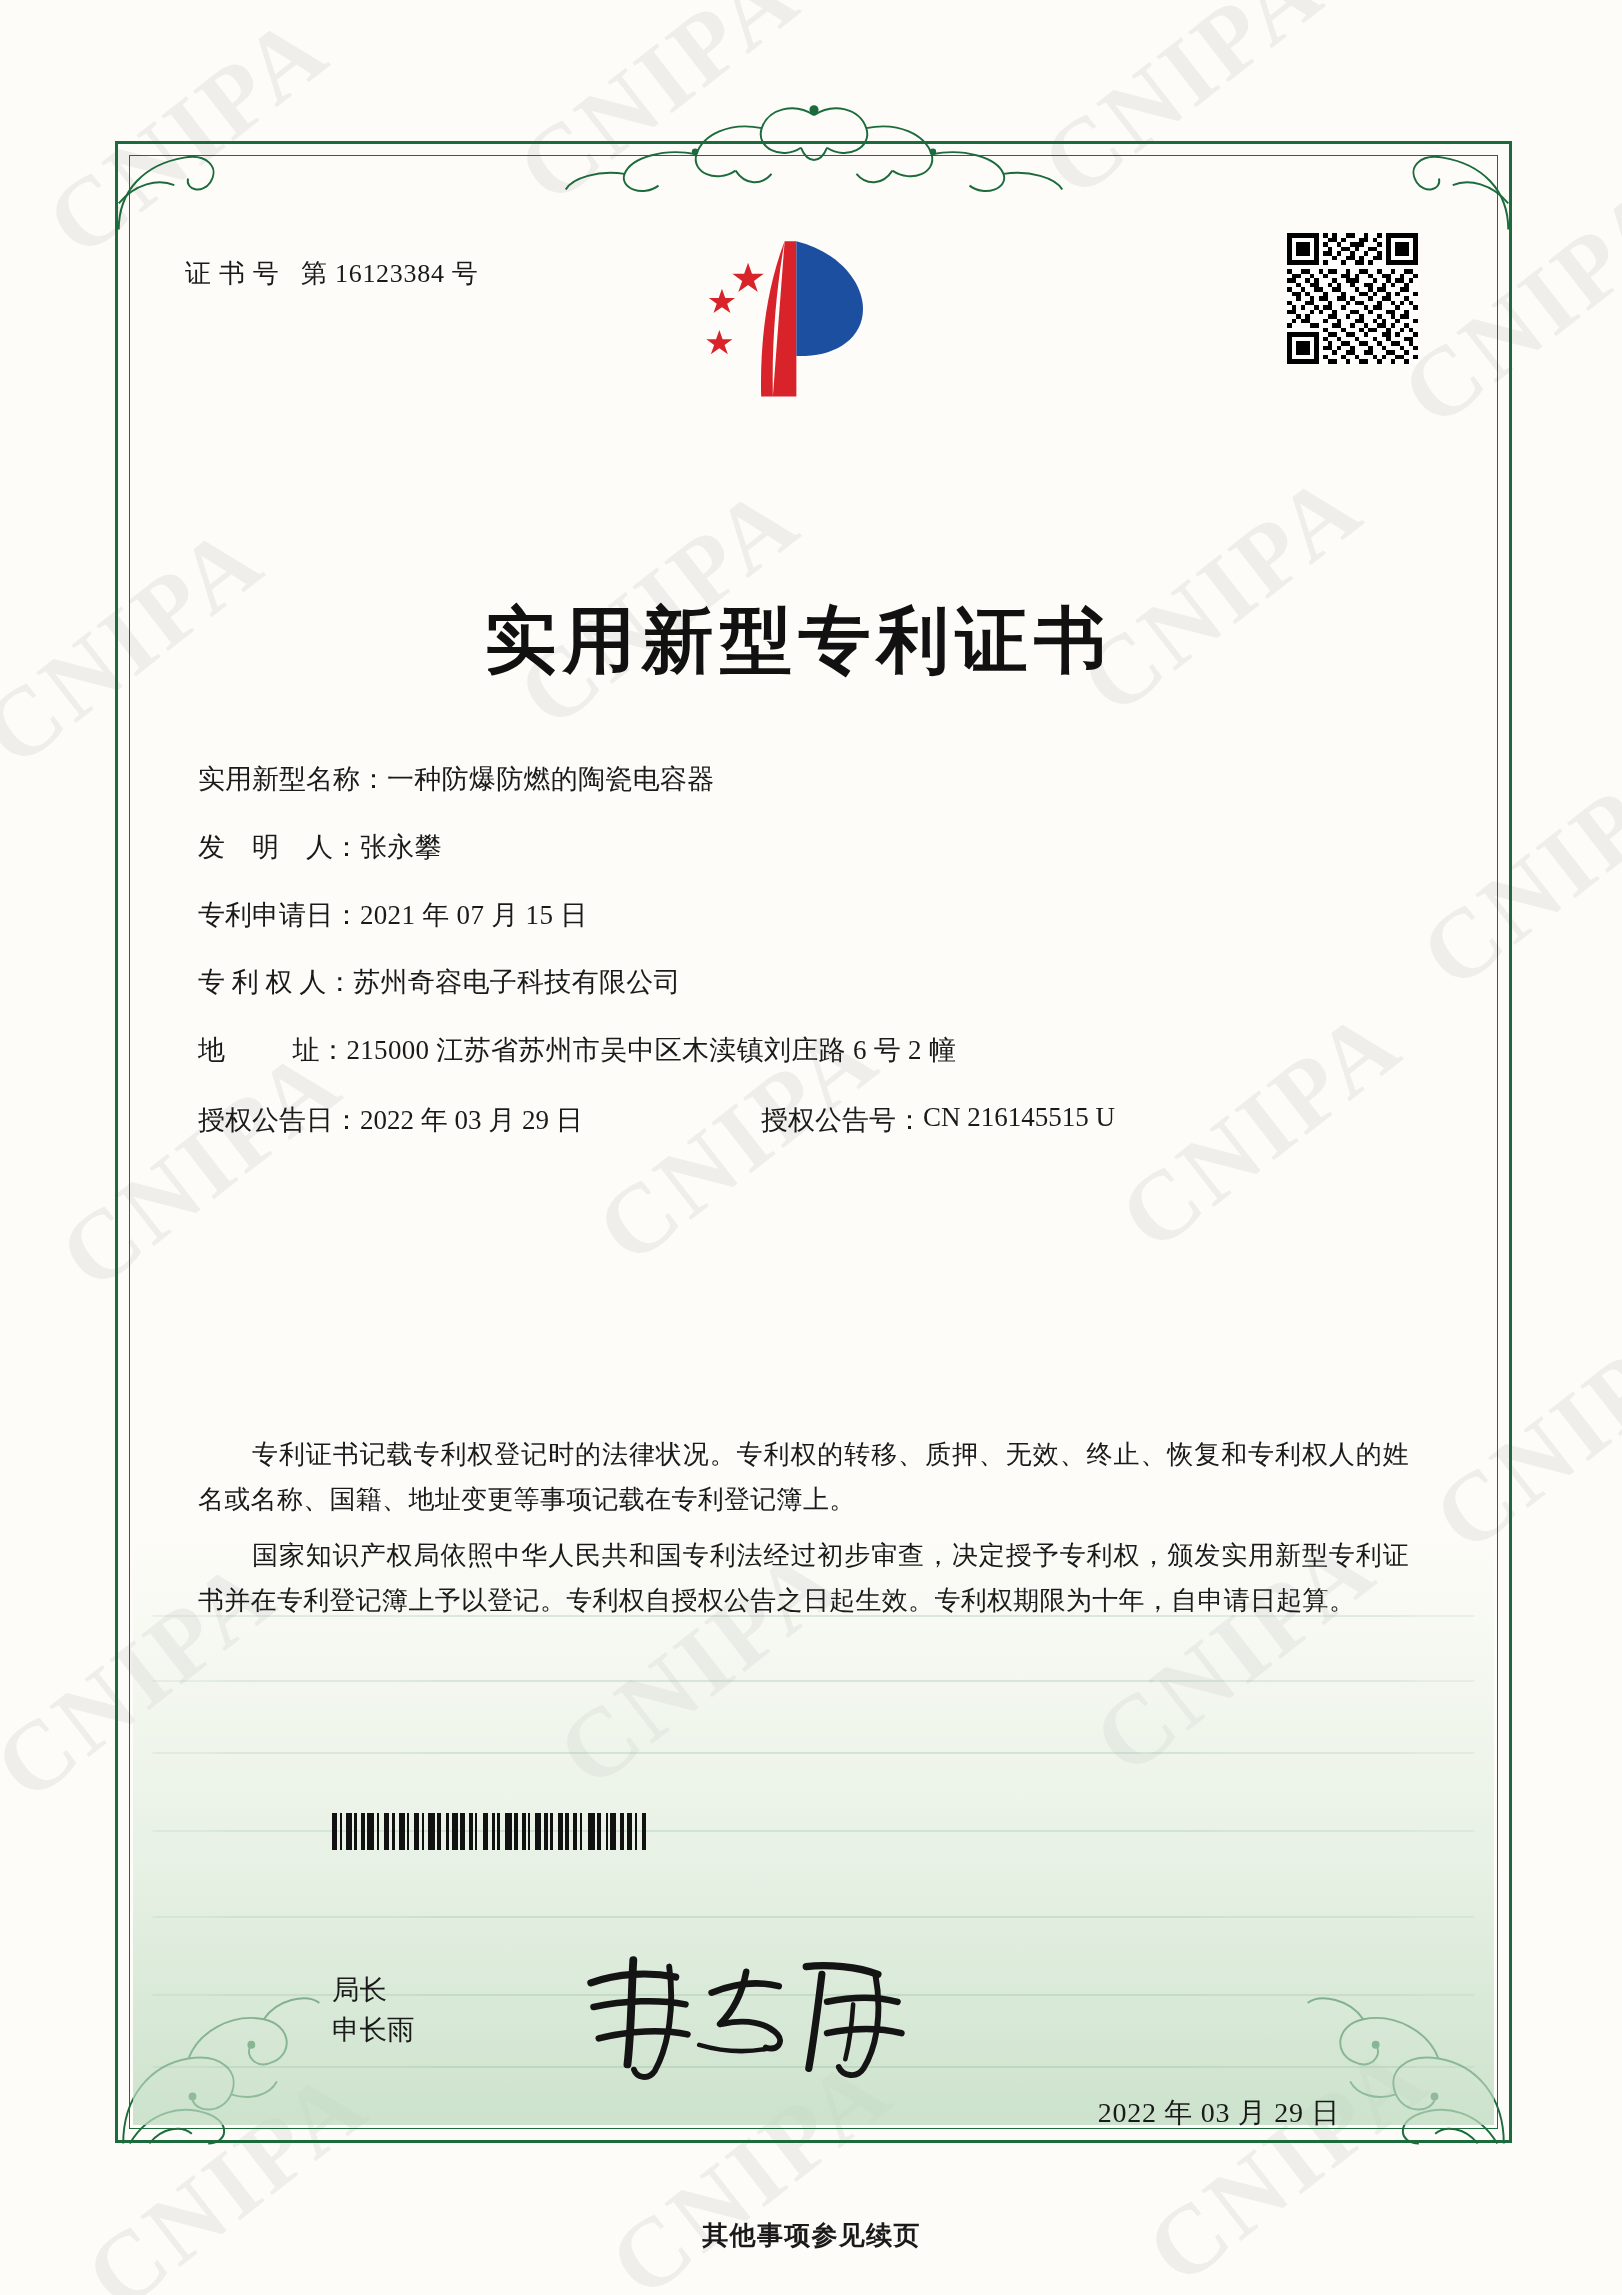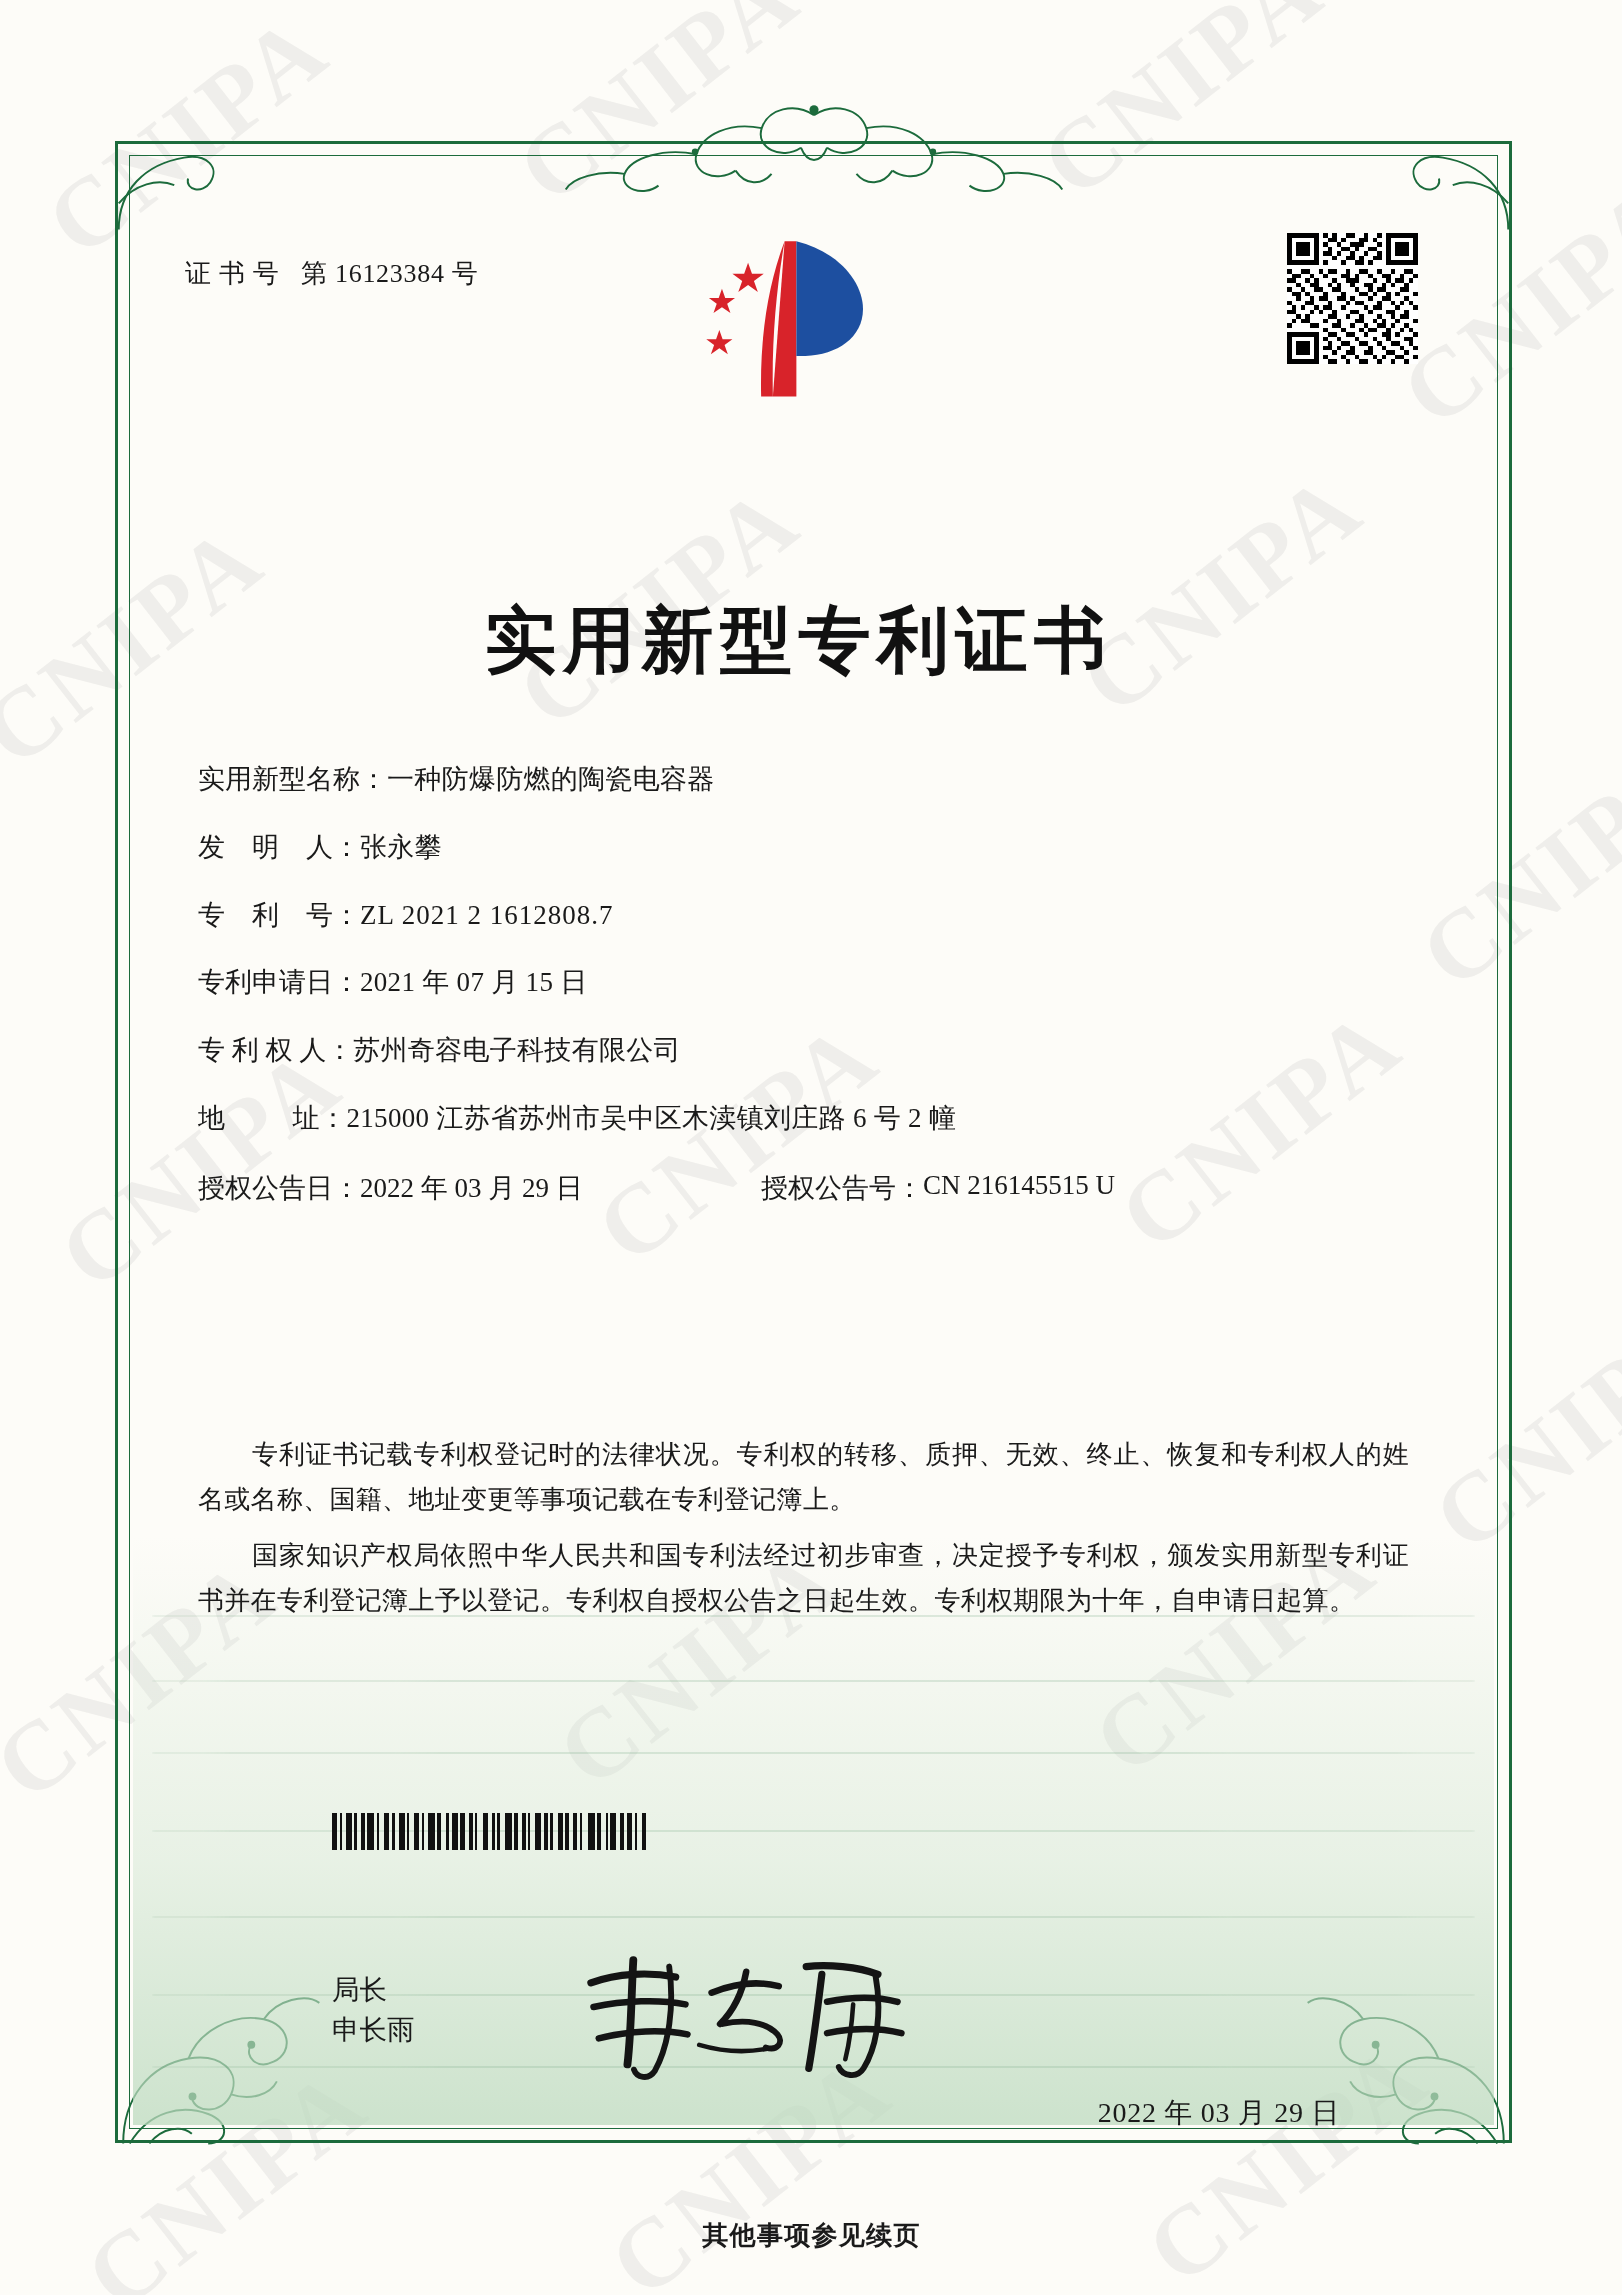--- a/index.html
+++ b/index.html
@@ -589,24 +589,20 @@
 
     <div class="fields">
       <div class="field">
         <span class="lab">实用新型名称：</span>
         <span class="val">一种防爆防燃的陶瓷电容器</span>
       </div>
       <div class="field">
         <span class="lab">发    明    人：</span>
         <span class="val">张永攀</span>
       </div>
-      <div class="field wide">
-        <span class="lab">专    利    号：</span>
-        <span class="val">ZL 2021 2 1612808.7</span>
-      </div>
       <div class="field">
         <span class="lab">专利申请日：</span>
         <span class="val">2021 年 07 月 15 日</span>
       </div>
       <div class="field">
         <span class="lab">专 利 权 人：</span>
         <span class="val">苏州奇容电子科技有限公司</span>
       </div>
       <div class="field">
         <span class="lab">地          址：</span>

